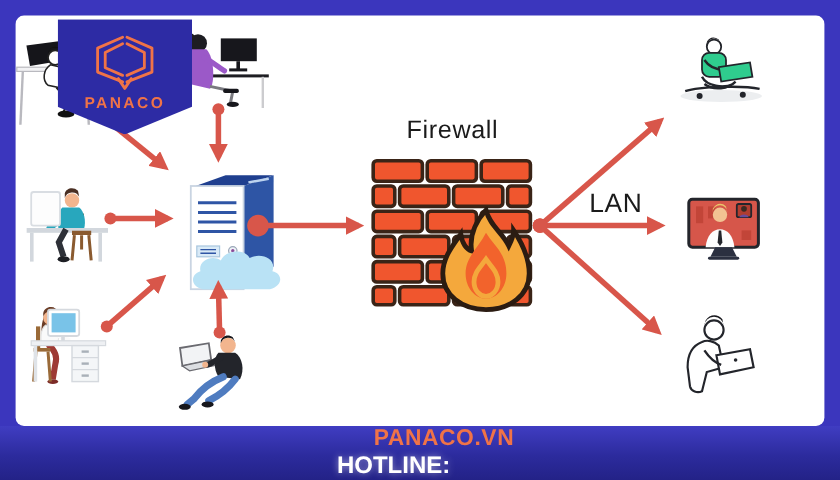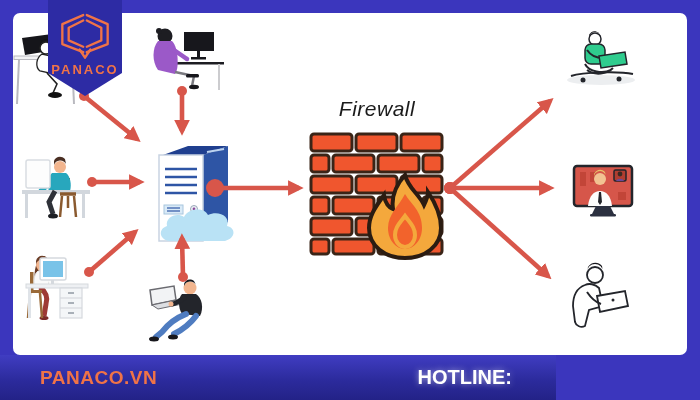--- a/index.html
+++ b/index.html
@@ -18,32 +18,32 @@
   }
   *{box-sizing:border-box;margin:0;padding:0}
   body{font-family:"Liberation Sans",sans-serif;background:#888;}
   .stage{position:relative;width:700px;height:400px;background:var(--brand_purple);overflow:hidden;}
   .panel{position:absolute;left:13px;top:13px;width:674px;height:342px;background:#ffffff;border-radius:7px;z-index:0;}
   .ill{position:absolute;z-index:1;}
   .overlay{position:absolute;left:0;top:0;width:700px;height:400px;z-index:3;pointer-events:none;}
   .conn{stroke:var(--arrow_red);stroke-width:4.6px;}
   .conn-dot{fill:var(--arrow_red);}
   #ah path{fill:var(--arrow_red);}
-  .lbl{position:absolute;z-index:2;color:var(--label_color);font-size:22px;letter-spacing:.5px;font-style:italic;}
+  .lbl{position:absolute;z-index:2;color:var(--label_color);font-size:22px;letter-spacing:.5px;}
   .lbl-wan{left:86px;top:152px;font-size:24px;}
   .lbl-lan{left:491px;top:157px;}
   .lbl-firewall{left:309px;top:97px;width:136px;text-align:center;font-size:21px;}
-  .badge{position:absolute;left:48px;top:0;width:74px;height:96px;background:var(--badge_purple);
+  .badge{position:absolute;left:48px;top:16px;width:112px;height:96px;background:var(--badge_purple);
          clip-path:polygon(0 0,100% 0,100% 76%,50% 100%,0 76%);z-index:5;
          display:flex;flex-direction:column;align-items:center;}
   .badge svg{margin-top:9px;}
   .brand-name{color:var(--accent_orange);font-size:13px;font-weight:bold;letter-spacing:2px;margin-top:1px;}
-  .footer{position:absolute;left:0;bottom:0;width:556px;height:45px;z-index:4;
+  .footer{position:absolute;left:0;bottom:0;width:700px;height:45px;z-index:4;
           background:linear-gradient(180deg,var(--footer_top) 0%,#2c2b9d 55%,var(--footer_bottom) 100%);
-          display:flex;align-items:center;justify-content:space-between;}
+          display:flex;align-items:center;justify-content:space-between;flex-direction:column;}
   .footer-site{color:var(--accent_orange);font-size:19px;font-weight:bold;margin-left:40px;letter-spacing:.5px;}
   .hotline{display:flex;align-items:center;gap:32px;margin-right:44px;}
   .hotline-label{color:#ffffff;font-size:20px;font-weight:bold;text-shadow:0 0 6px rgba(255,255,255,.55);}
   .hotline-number{color:var(--hotline_number_color);font-size:20px;font-weight:bold;letter-spacing:.5px;}
 </style>
 </head>
 <body>
 
 <div class="stage">
   <div class="panel"></div>
@@ -210,20 +210,21 @@
 
   <svg class="ill" style="left:563px;top:260px" width="72" height="76" viewBox="0 0 72 76">
     <circle cx="32" cy="15" r="8" fill="#fff" stroke="#23252b" stroke-width="1.8"></circle>
     <path d="M24,12 A8,8 0 0 1 40,12 L39,6 C35,1 28,2 25,7 Z" fill="#17171c"></path>
     <path d="M22,25 C14,28 10,36 10,46 L12,62 C13,66 18,68 22,66 L26,50 L40,46 L36,28 C32,24 26,23 22,25 Z" fill="#fff" stroke="#23252b" stroke-width="1.8"></path>
     <polygon points="34,36 62,31 65,46 37,52" fill="#fff" stroke="#23252b" stroke-width="1.8"></polygon>
     <circle cx="50" cy="40" r="1.5" fill="#23252b"></circle>
     <path d="M24,32 C28,38 32,42 38,44" stroke="#23252b" stroke-width="2" fill="none"></path>
   </svg>
 
+  <div class="lbl lbl-lan">LAN</div>
   <div class="lbl lbl-firewall">Firewall</div>
 
   <svg class="overlay" viewBox="0 0 700 400">
     <defs>
       <marker id="ah" viewBox="0 0 10 10" refX="7" refY="5" markerWidth="3.4" markerHeight="3.4" orient="auto-start-reverse">
         <path d="M0,0 L10,5 L0,10 Z"></path>
       </marker>
     </defs>
   <line x1="84" y1="96" x2="137" y2="139" class="conn" marker-end="url(#ah)"></line>
       <circle cx="84" cy="96" r="5" class="conn-dot"></circle>

